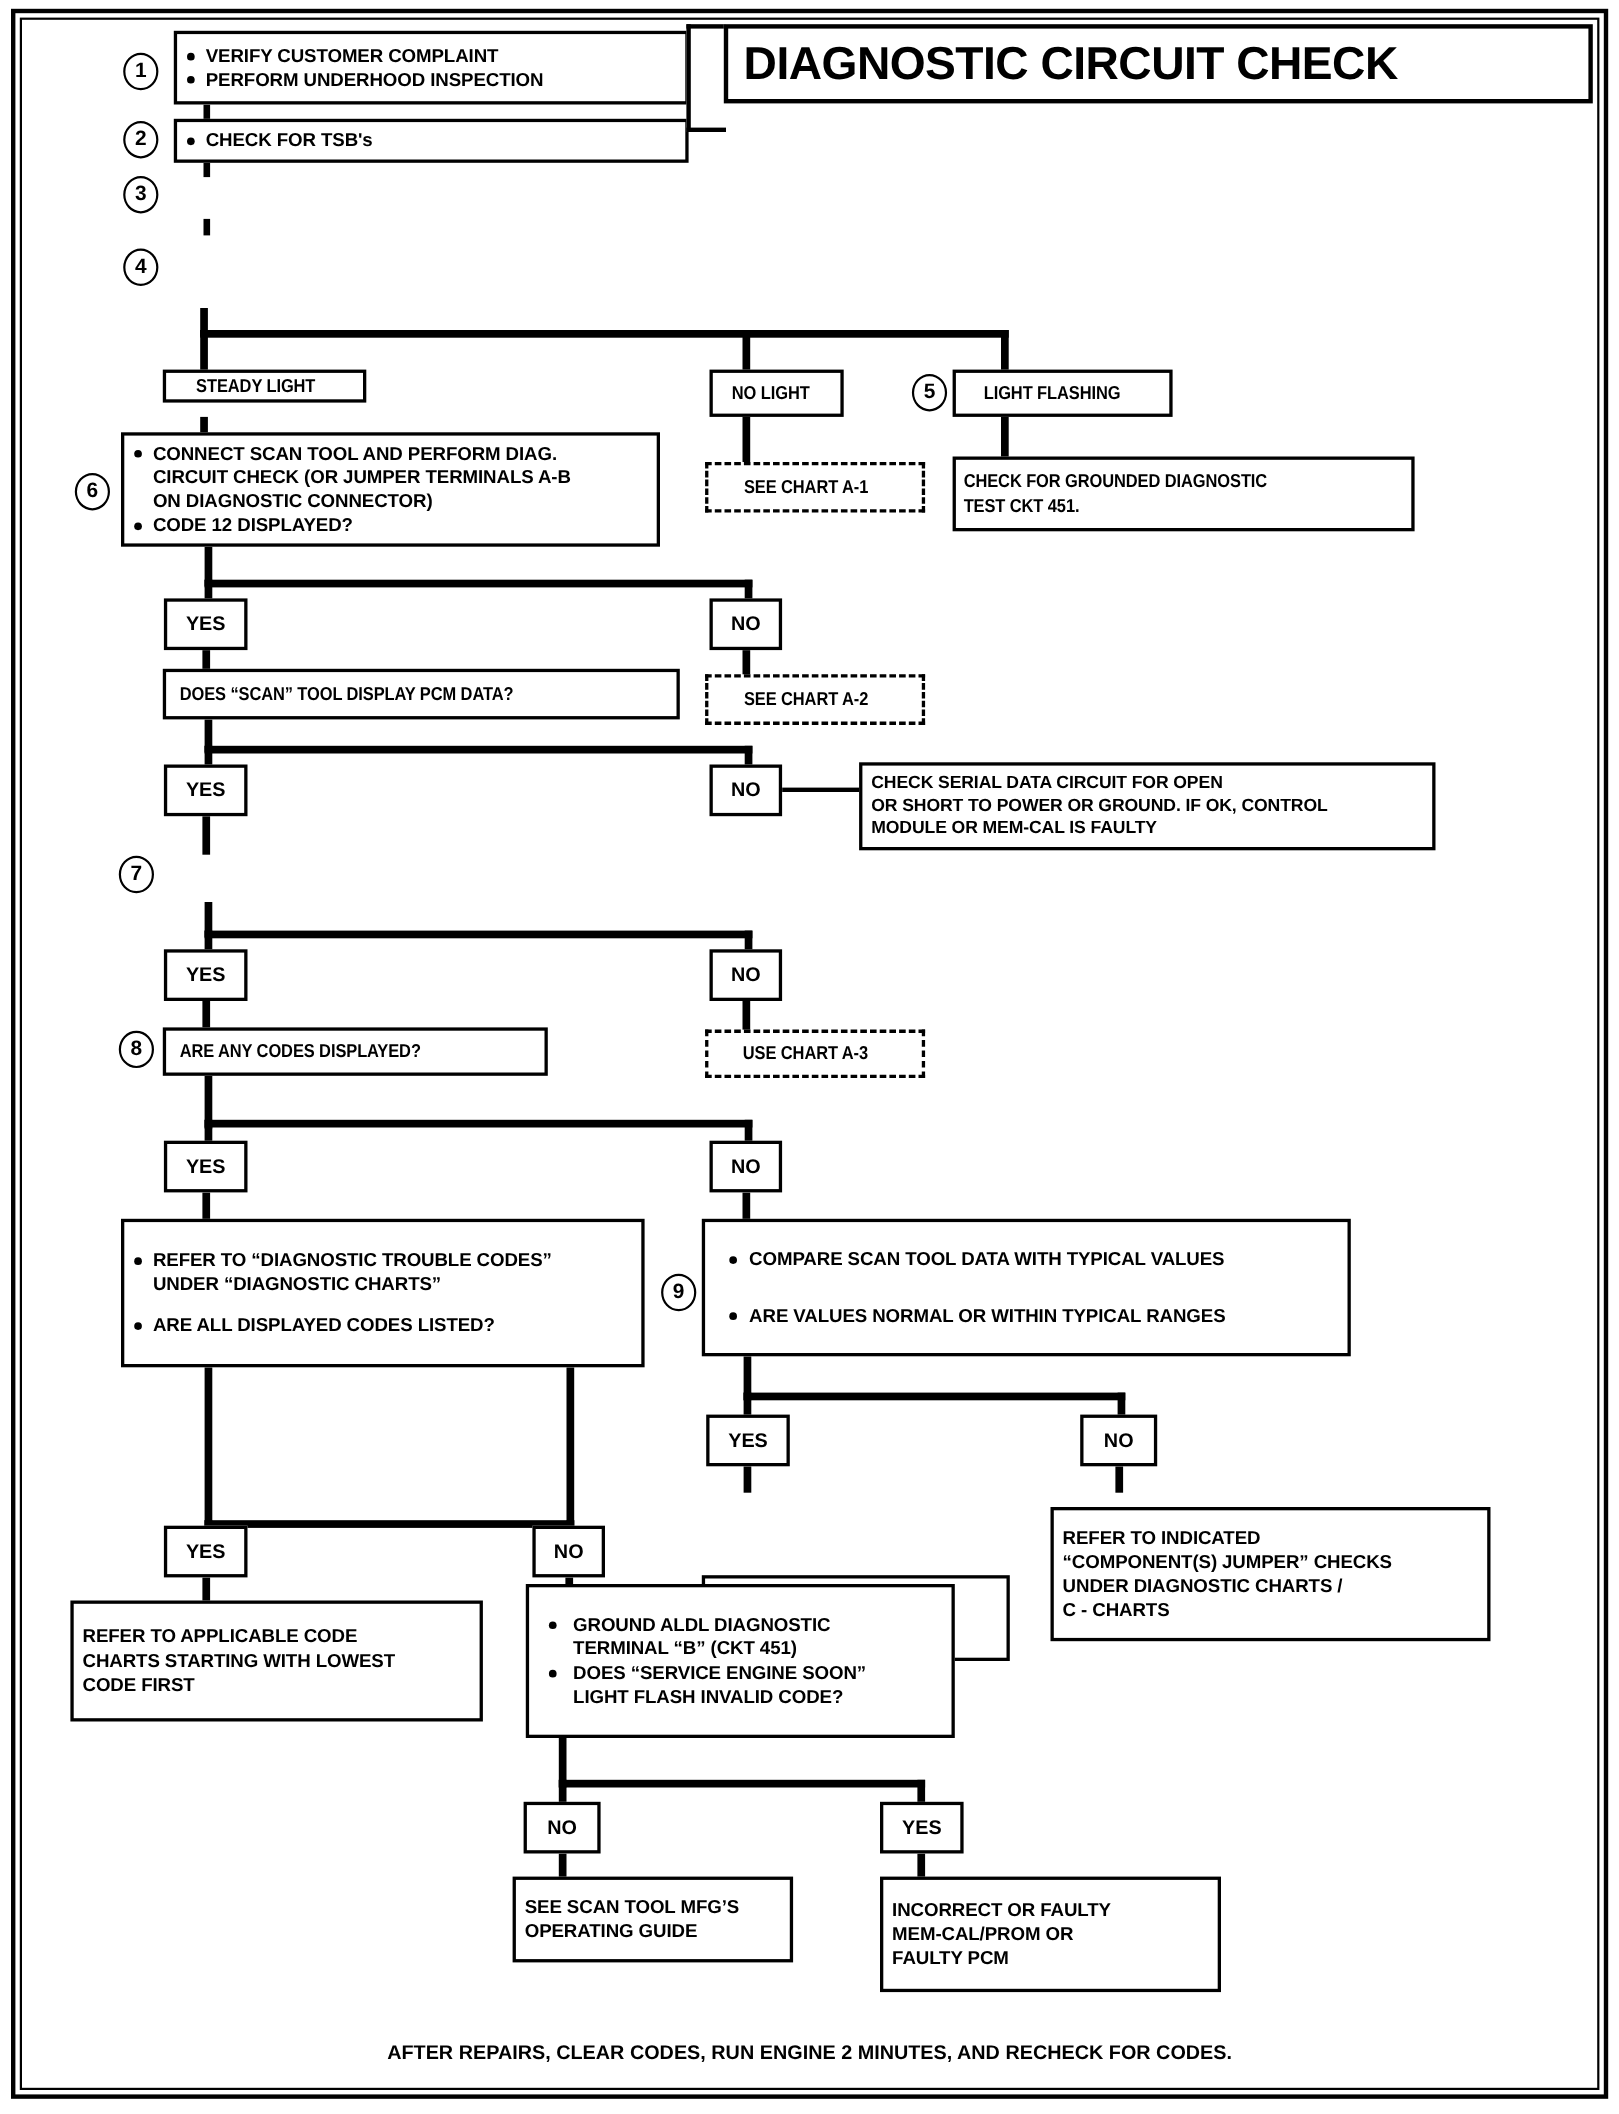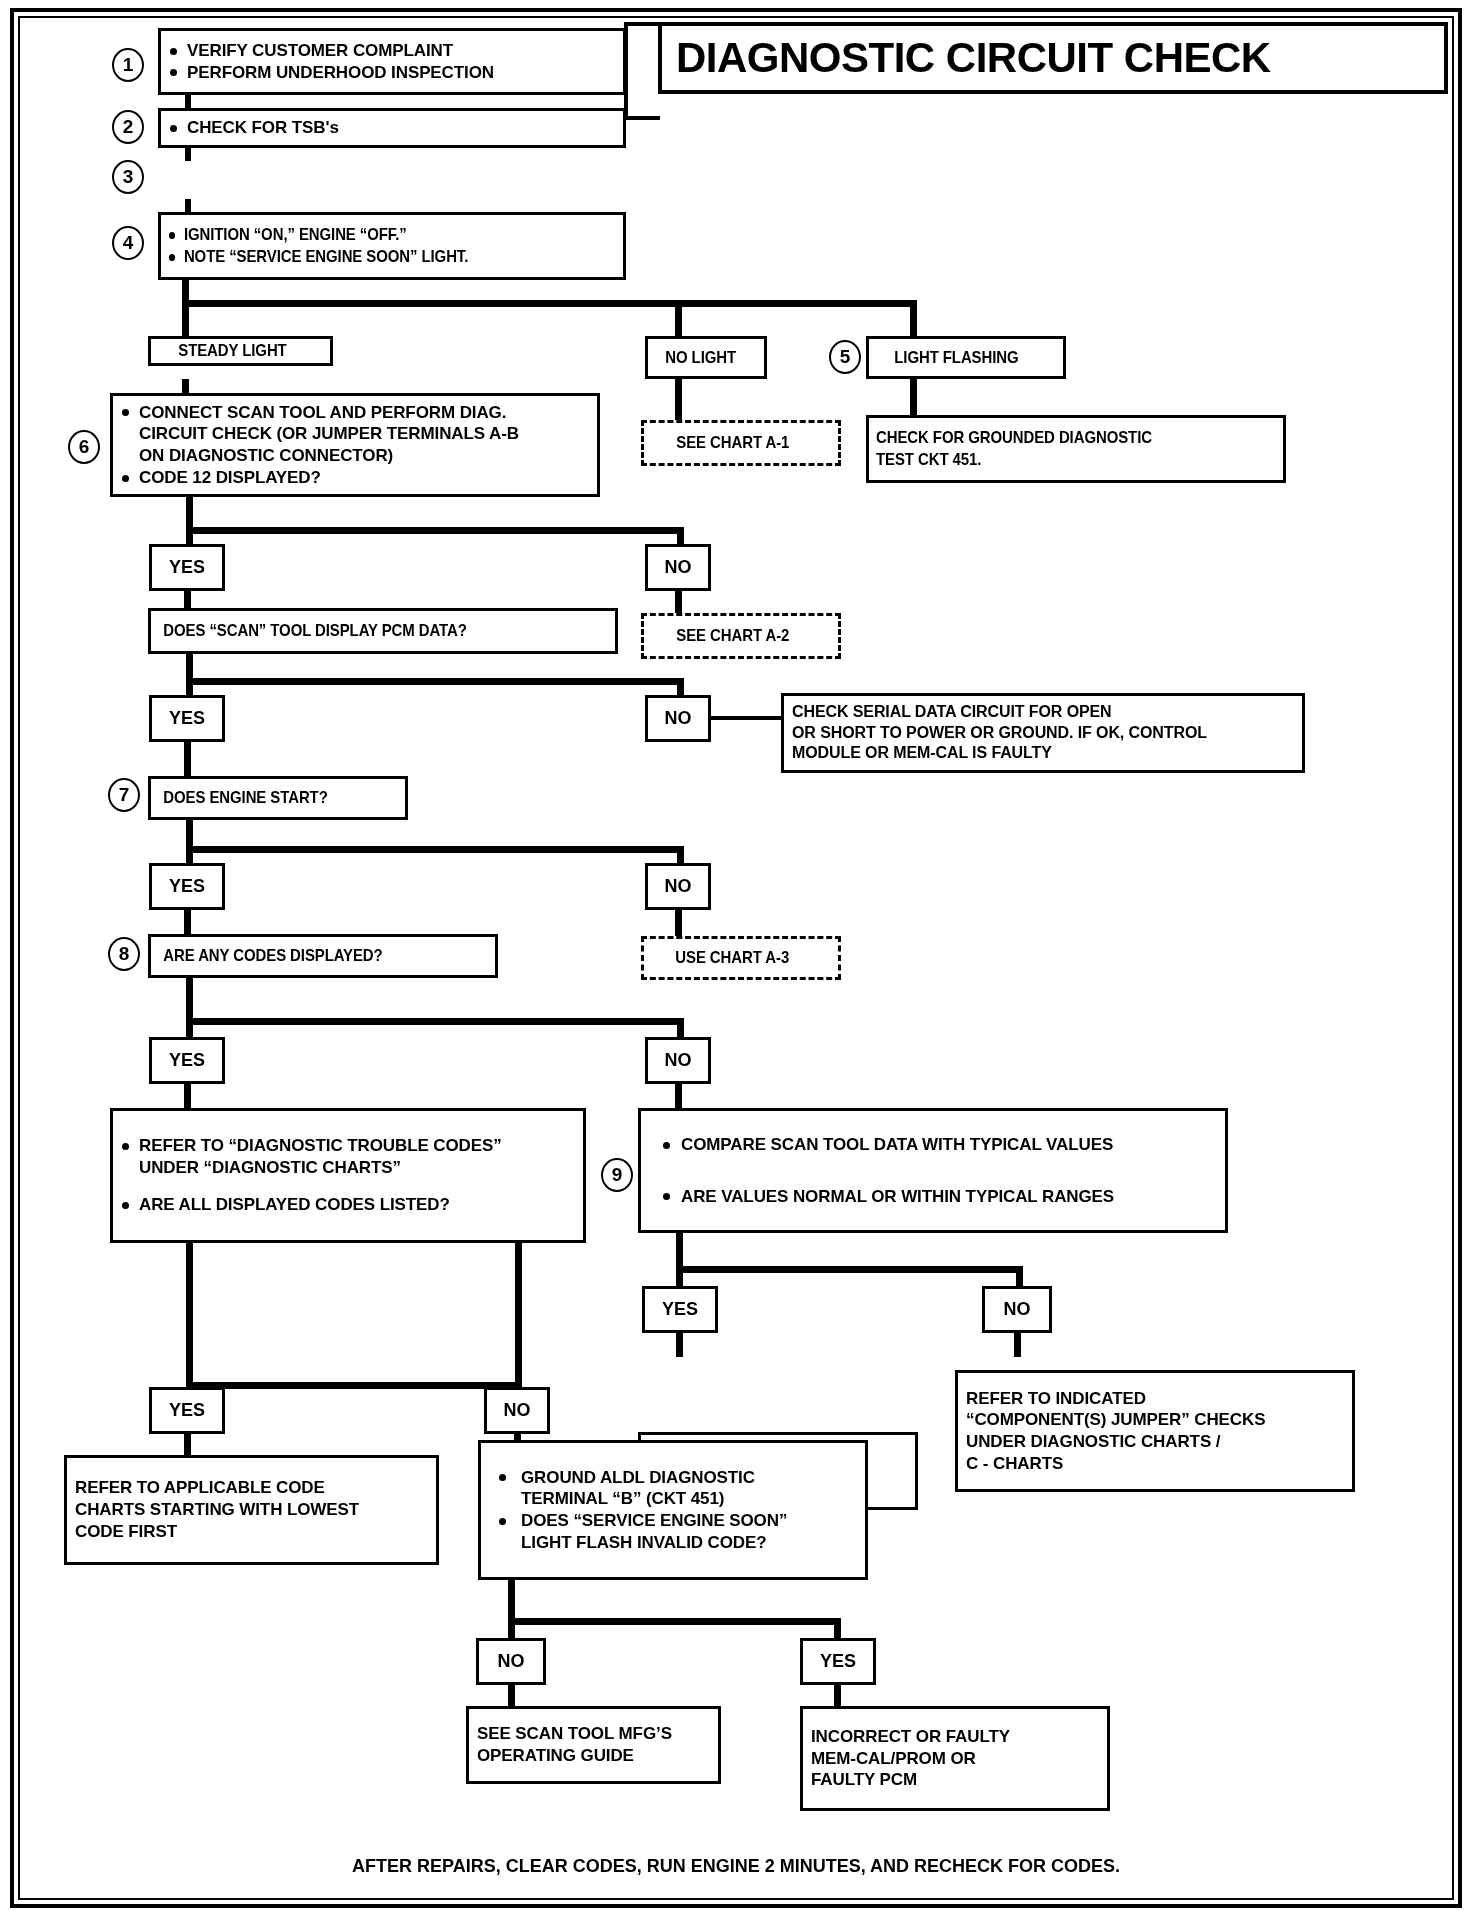--- a/index.html
+++ b/index.html
@@ -169,24 +169,20 @@
     <div class="line bullet" data-name="node-step2-line-1">CHECK FOR TSB's</div>
   </div>
 
   <div class="vline" data-name="connector-step2-step3" style="left:185px; top:148px; width:6px; height:13px;"></div>
 
   <div class="stepnum" data-name="step-number-3" style="left:112px; top:160px;">3</div>
 
   <div class="vline" data-name="connector-step3-step4" style="left:185px; top:199px; width:6px; height:15px;"></div>
 
   <div class="stepnum" data-name="step-number-4" style="left:112px; top:226px;">4</div>
-  <div class="box cond" data-name="node-step4" style="left:158px; top:212px; width:468px; height:68px;">
-    <div class="line bullet" data-name="node-step4-line-1">IGNITION “ON,” ENGINE  “OFF.”</div>
-    <div class="line bullet" data-name="node-step4-line-2">NOTE “SERVICE ENGINE SOON” LIGHT.</div>
-  </div>
 
   <div class="vline" data-name="connector-step4-down" style="left:182px; top:280px; width:7px; height:26px;"></div>
   <div class="hline" data-name="connector-branch-bus" style="left:182px; top:300px; width:735px; height:7px;"></div>
   <div class="vline" data-name="connector-bus-steady" style="left:182px; top:300px; width:7px; height:38px;"></div>
   <div class="vline" data-name="connector-bus-nolight" style="left:675px; top:300px; width:7px; height:38px;"></div>
   <div class="vline" data-name="connector-bus-flashing" style="left:910px; top:300px; width:7px; height:38px;"></div>
 
   <div class="box center cond" data-name="node-steady-light" style="left:148px; top:336px; width:185px; height:30px;">
     <div class="line" data-name="node-steady-light-label">STEADY LIGHT</div>
   </div>
@@ -252,23 +248,20 @@
 
   <div class="box" data-name="node-serial-data" style="left:781px; top:693px; width:524px; height:80px;">
     <div class="line" data-name="node-serial-data-line-1" style="font-size:16px;">CHECK SERIAL DATA CIRCUIT FOR OPEN</div>
     <div class="line" data-name="node-serial-data-line-2" style="font-size:16px;">OR SHORT TO POWER OR GROUND. IF OK, CONTROL</div>
     <div class="line" data-name="node-serial-data-line-3" style="font-size:16px;">MODULE OR MEM-CAL IS FAULTY</div>
   </div>
 
   <div class="vline" data-name="connector-yes-step7" style="left:184px; top:742px; width:7px; height:35px;"></div>
 
   <div class="stepnum" data-name="step-number-7" style="left:108px; top:778px;">7</div>
-  <div class="box cond" data-name="node-step7" style="left:148px; top:776px; width:260px; height:44px;">
-    <div class="line" data-name="node-step7-label" style="padding-left:14px;">DOES ENGINE START?</div>
-  </div>
 
   <div class="vline" data-name="connector-step7-down" style="left:186px; top:820px; width:7px; height:32px;"></div>
   <div class="hline" data-name="connector-step7-bus" style="left:186px; top:846px; width:498px; height:7px;"></div>
   <div class="vline" data-name="connector-step7-yes" style="left:186px; top:846px; width:7px; height:18px;"></div>
   <div class="vline" data-name="connector-step7-no" style="left:677px; top:846px; width:7px; height:18px;"></div>
 
   <div class="chip" data-name="decision-yes-step7" style="left:149px; top:863px; width:76px; height:47px;">YES</div>
   <div class="chip" data-name="decision-no-step7" style="left:645px; top:863px; width:66px; height:47px;">NO</div>
 
   <div class="vline" data-name="connector-yes-step8" style="left:184px; top:910px; width:7px; height:27px;"></div>

